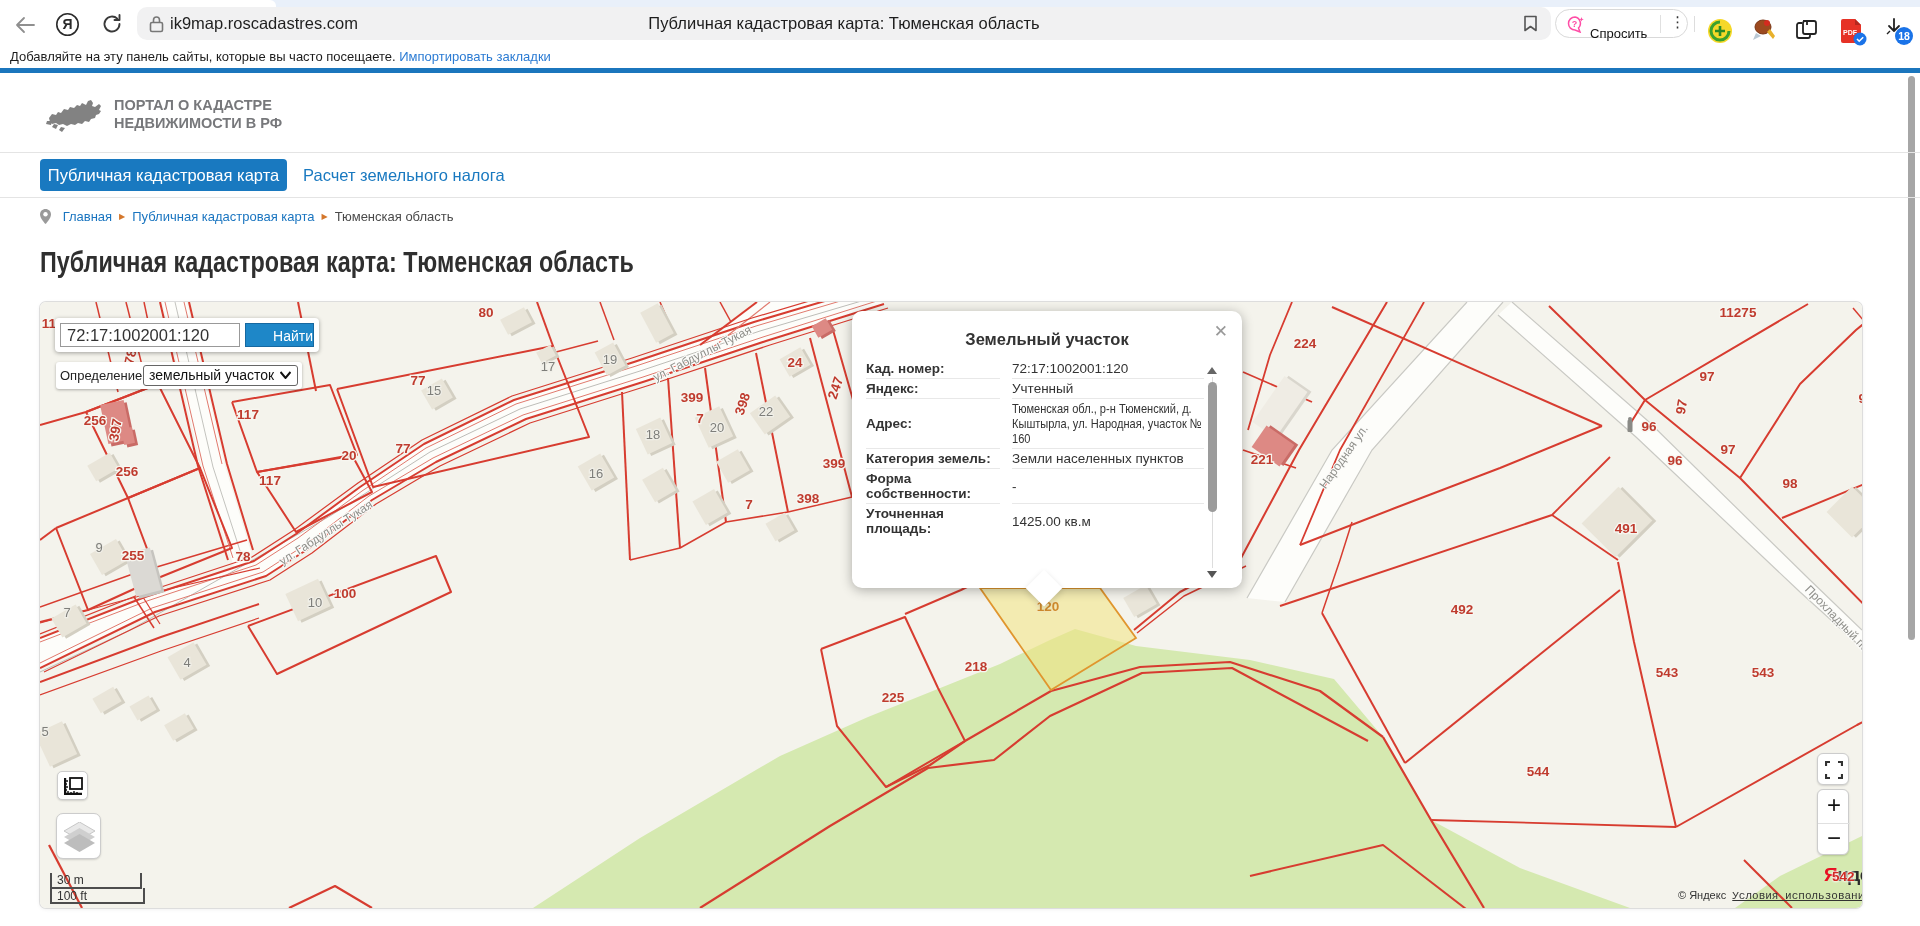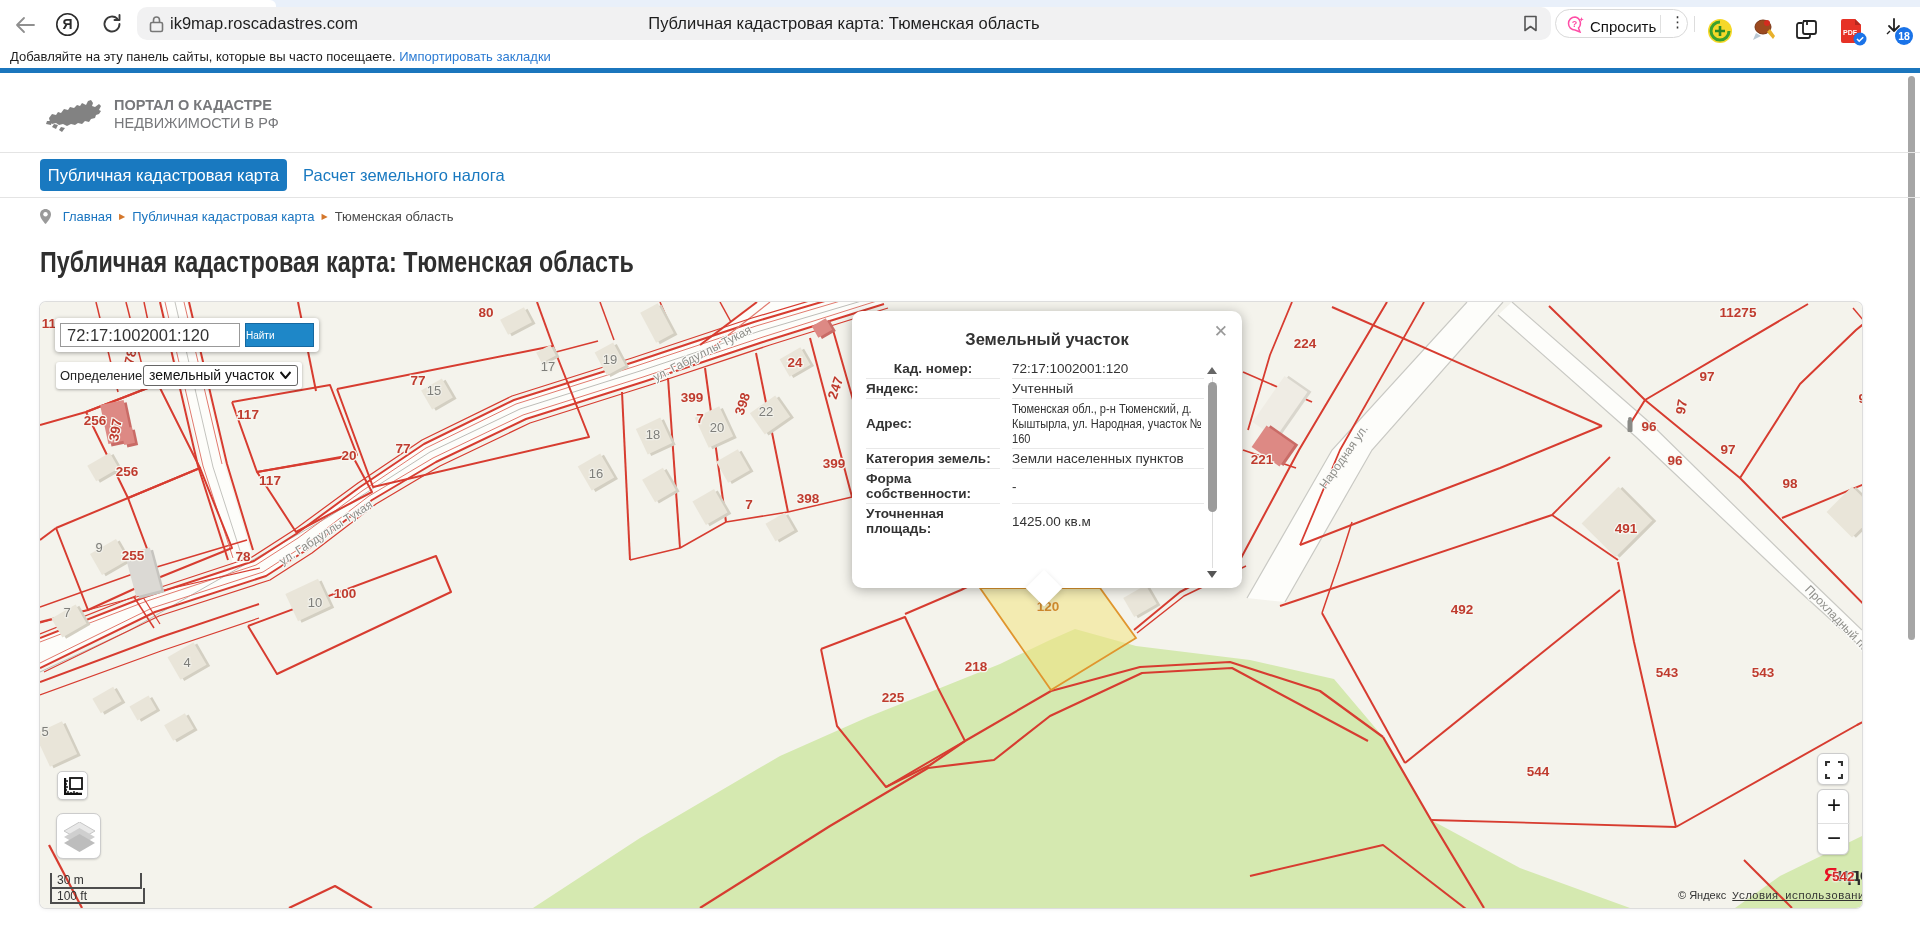--- a/index.html
+++ b/index.html
@@ -16,21 +16,21 @@
 .hr{position:absolute;left:0px;width:1920px;height:1px;background:#e4e4e4;}
 #tabbtn{position:absolute;left:40px;top:159px;width:247px;height:32px;background:#1979c0;border-radius:4px;color:#fff;font-size:16.5px;text-align:center;line-height:32px;}
 #tablink{position:absolute;left:303px;top:159px;height:32px;color:#1979c0;font-size:16.5px;line-height:32px;}
 #crumbs{position:absolute;left:40px;top:209px;font-size:13px;color:#4a4a4a;}
 #crumbs .lnk{color:#1a75c0;}
 #crumbs .sep{color:#d4772c;font-size:8px;padding:0 7px;position:relative;top:-2px;}
 h1{position:absolute;left:40px;top:246px;font-size:29px;color:#2f2f2f;font-family:"Liberation Sans",sans-serif;transform:scaleX(0.805);transform-origin:left top;white-space:nowrap;}
 #map{position:absolute;left:40px;top:302px;width:1822px;height:606px;border-radius:6px;overflow:hidden;box-shadow:0 0 0 1px #ddd, 0 1px 4px rgba(0,0,0,0.08);}
 #searchpanel{position:absolute;left:15px;top:16px;width:264px;height:34px;background:#fff;border-radius:4px;box-shadow:0 1px 4px rgba(0,0,0,0.35);}
 #searchpanel input{position:absolute;left:5px;top:5px;width:180px;height:24px;border:1px solid #999;font-size:16.5px;color:#333;padding-left:6px;font-family:"Liberation Sans",sans-serif;}
-#findbtn{position:absolute;left:190px;top:5px;width:69px;height:24px;background:#1e87c8;border:1px solid #1668a0;color:#fff;font-size:10px;text-align:left;line-height:24px;}
+#findbtn{position:absolute;left:190px;top:5px;width:69px;height:24px;background:#1e87c8;border:1px solid #1668a0;color:#fff;font-size:14px;text-align:right;line-height:24px;}
 #selpanel{position:absolute;left:16px;top:60px;width:246px;height:27px;background:#fff;border-radius:3px;box-shadow:0 1px 3px rgba(0,0,0,0.3);font-size:14px;color:#222;}
 #selbox{position:absolute;left:87px;top:3px;width:155px;height:21px;border:1.5px solid #666;border-radius:3px;background:#fff;font-size:14px;line-height:18px;padding-left:5px;color:#111;}
 .mapbtn{position:absolute;background:#fff;border:1px solid #ccc;border-radius:5px;box-shadow:0 1px 2px rgba(0,0,0,0.15);}
 #popup{position:absolute;left:812px;top:9px;width:390px;height:277px;background:#fff;border-radius:10px;box-shadow:0 2px 12px rgba(0,0,0,0.3);}
 #popuptail{position:absolute;left:179px;top:264px;width:26px;height:26px;background:#fff;transform:rotate(45deg);box-shadow:2px 2px 6px rgba(0,0,0,0.15);}
 #popup h3{font-size:16.5px;color:#333;text-align:center;margin-top:19px;font-family:"Liberation Sans",sans-serif;}
 #popx{position:absolute;right:14px;top:10px;color:#999;font-size:17px;}
 table.pt{position:absolute;left:14px;top:48px;border-collapse:collapse;font-size:13.5px;color:#333;width:338px;table-layout:fixed;}
 table.pt td{border-top:1px solid #e8e8e8;padding:2px 0 2px 0;vertical-align:middle;line-height:15px;}
 table.pt td.l{width:146px;font-weight:bold;padding-right:12px;}
@@ -68,21 +68,21 @@
    <svg class="abs" style="left:1386px;top:8px" width="15" height="17" viewBox="0 0 15 17">
         <path d="M2 1.5 h11 v14 l-5.5,-4 -5.5,4 z" stroke="#555" stroke-width="1.6" fill="none" stroke-linejoin="round"></path>
       </svg>
  </div>
  <div id="askbtn">
    <svg class="abs" style="left:11px;top:6px" width="18" height="17" viewBox="0 0 18 17">
         <path d="M8 1 a6.5 6.5 0 1 0 0 13 l5 2 -1.5 -4 a6.5 6.5 0 0 0 -3.5 -11z" stroke="#ff4da6" stroke-width="1.5" fill="none"></path>
         <text x="7.5" y="11" font-size="9" fill="#ff4da6" text-anchor="middle" font-weight="bold">?</text>
         <path d="M14.5 1 l0.6 1.7 1.7 0.6 -1.7 0.6 -0.6 1.7 -0.6 -1.7 -1.7 -0.6 1.7 -0.6 z" fill="#ff4da6"></path>
       </svg>
-   <div class="abs" style="left:34px;top:8px;font-size:15px;color:#111;">Спросить</div>
+   <div class="abs" style="left:34px;top:16px;font-size:13px;color:#111;">Спросить</div>
    <div class="abs" style="left:104px;top:5px;width:1px;height:18px;background:#e0e0e0;"></div>
    <div class="abs" style="left:114px;top:3px;font-size:15px;color:#333;letter-spacing:0;">⋮</div>
  </div>
  <div class="abs" style="left:1694px;top:9px;width:1px;height:16px;background:#ddd;"></div>
  <svg class="abs" style="left:1707px;top:11px" width="26" height="26" viewBox="0 0 26 26">
       <circle cx="13" cy="13" r="12" fill="#f5d829"></circle>
       <path d="M13 4 a9 9 0 1 0 9 9" stroke="#3aa12e" stroke-width="3" fill="none"></path>
       <path d="M13 8 v10 M8 13 h10" stroke="#2c8a24" stroke-width="2.6"></path>
     </svg>
  <svg class="abs" style="left:1750px;top:10px" width="27" height="27" viewBox="0 0 27 27">
@@ -116,21 +116,21 @@
     <span style="position:absolute;left:10px;top:5px;">Добавляйте на эту панель сайты, которые вы часто посещаете. <span style="color:#2b7bd3;">Импортировать закладки</span></span>
   </div>
 <div id="blueline"></div>
 <div id="scrollthumb"></div>
 
 <svg class="abs" style="left:45px;top:93px" width="56" height="44" viewBox="0 0 56 44">
 <path fill="#828282" d="M4 25 l3 -4 4 1 2 -3 3 1 3 -4 4 1 2 -3 4 1 3 -3 3 1 2 -3 4 2 2 -4 3 -1 2 3 -1 3 3 1 4 -3 2 2 -2 4 2 1 -2 3 -3 1 -1 3 -4 1 -2 3 -4 -1 -3 3 -4 -1 -3 2 -4 -1 -4 2 -4 -2 -4 1 -3 -2 -4 1 -2 -2z"></path>
 <path fill="#828282" d="M2 28 l5 0 -1 4 -5 -1z M9 31 l4 1 -2 4 -4 -2z M16 34 l4 1 -3 4 -3 -2z"></path>
 </svg>
 <div class="abs" style="left:114px;top:97px;font-size:14.5px;font-weight:bold;color:#77787b;">ПОРТАЛ О КАДАСТРЕ</div>
-<div class="abs" style="left:114px;top:115px;font-size:14.5px;font-weight:normal;color:#77787b;">НЕДВИЖИМОСТИ В РФ</div>
+<div class="abs" style="left:114px;top:115px;font-size:14.5px;font-weight:bold;color:#77787b;">НЕДВИЖИМОСТИ В РФ</div>
 <div class="hr" style="top:152px;"></div>
 <div id="tabbtn">Публичная кадастровая карта</div>
 <div id="tablink">Расчет земельного налога</div>
 <div class="hr" style="top:197px;"></div>
 <div id="crumbs">
  <svg style="vertical-align:-3px;margin-right:8px;" width="11" height="15" viewBox="0 0 11 15">
       <path d="M5.5 0 C2.4 0 0 2.4 0 5.4 c0 4 5.5 9.6 5.5 9.6 s5.5 -5.6 5.5 -9.6 C11 2.4 8.6 0 5.5 0z" fill="#9a9a9a"></path>
       <circle cx="5.5" cy="5.2" r="2.2" fill="#fff"></circle>
     </svg>
  <span class="lnk">Главная</span><span class="sep">▶</span><span class="lnk">Публичная кадастровая карта</span><span class="sep">▶</span><span>Тюменская область</span>
@@ -464,21 +464,21 @@
 <div id="ylogo"><span class="ya">Я</span>ндекс</div>
 <div class="abs" style="left:1792px;top:567px;font-size:13.5px;font-weight:600;color:#cf2b23;text-shadow:0 0 3px #fff,0 0 3px #fff,0 0 2px #fff;">542</div>
 <div id="attr">© Яндекс&nbsp;&nbsp;<span style="text-decoration:underline;font-family:Liberation Mono, monospace;">Условия использования</span></div>
 
 <div id="popup">
  <div id="popx">✕</div>
  <h3>Земельный участок</h3>
  <table class="pt">
   <tbody>
           <tr>
-            <td class="l" style="border-top:none;text-align:center;">Кад. номер:</td>
+            <td class="l" style="border-top:none;">Кад. номер:</td>
             <td style="border-top:none;">72:17:1002001:120</td>
           </tr>
   <tr>
             <td class="l">Яндекс:</td>
             <td>Учтенный</td>
           </tr>
   <tr>
             <td class="l">Адрес:</td>
             <td>
               <div style="transform:scaleX(0.82);transform-origin:left center;white-space:nowrap;">Тюменская обл., р-н Тюменский, д.<br>Кыштырла, ул. Народная, участок №<br>160</div>

